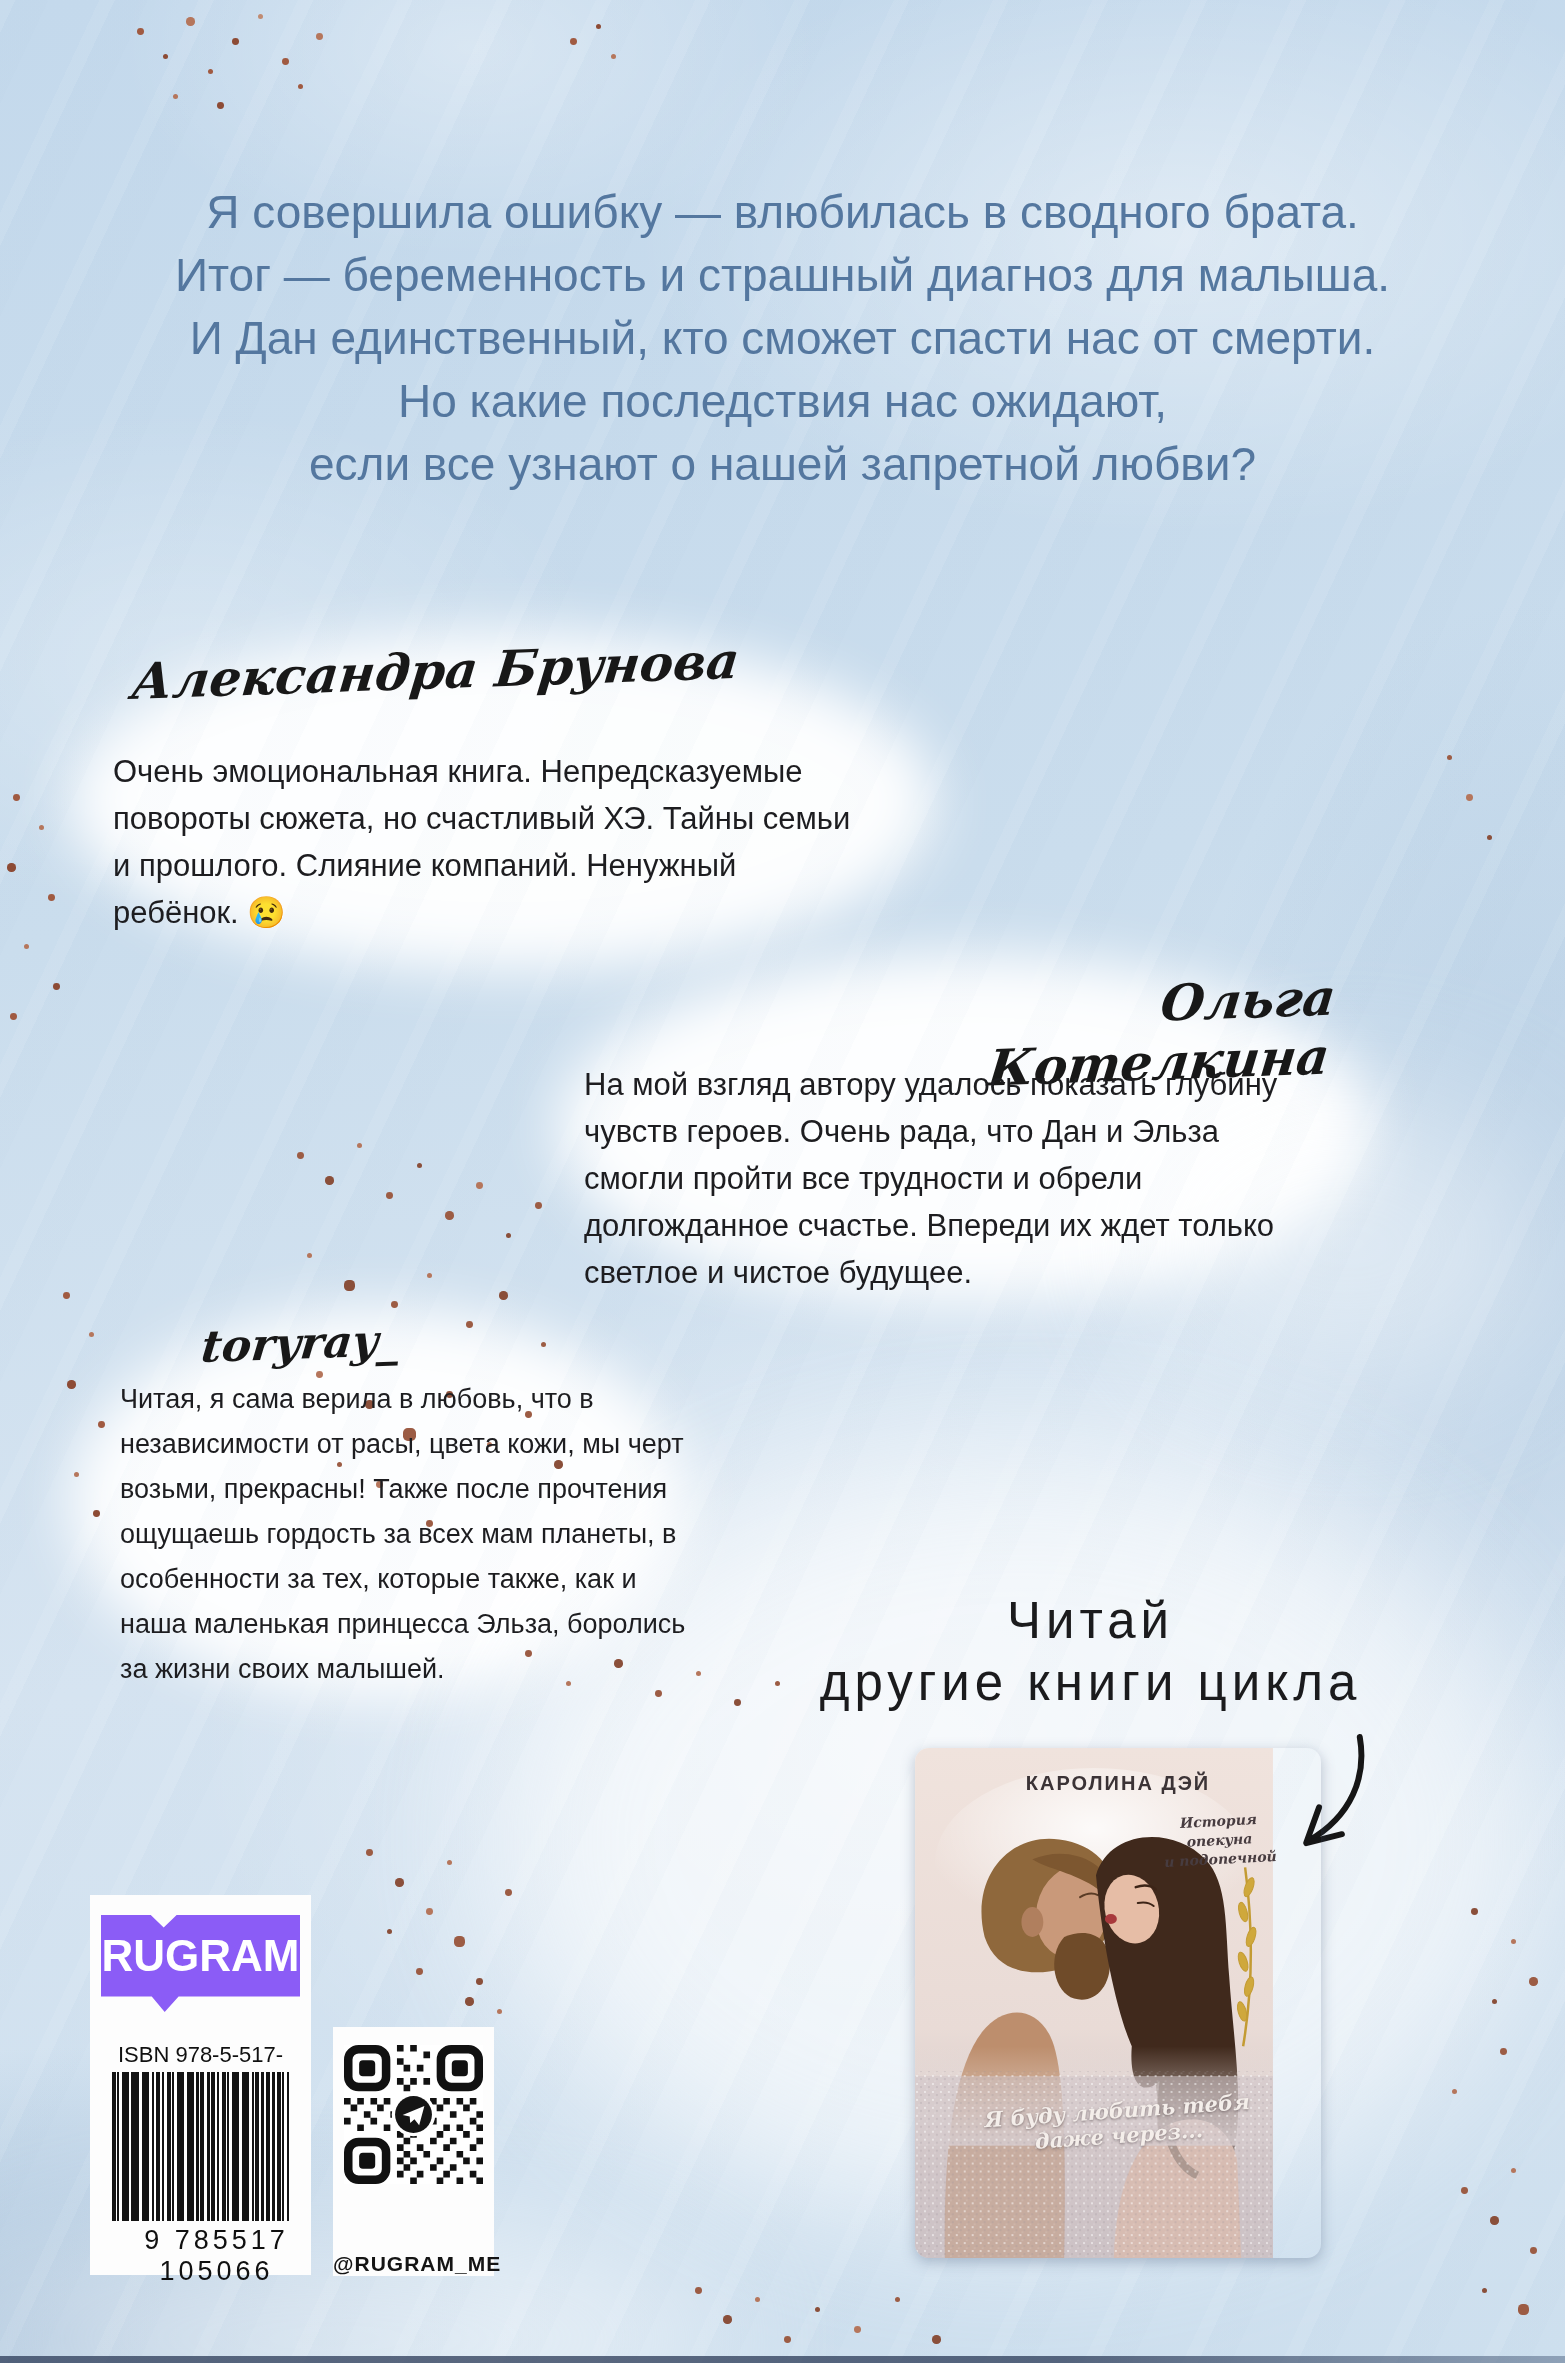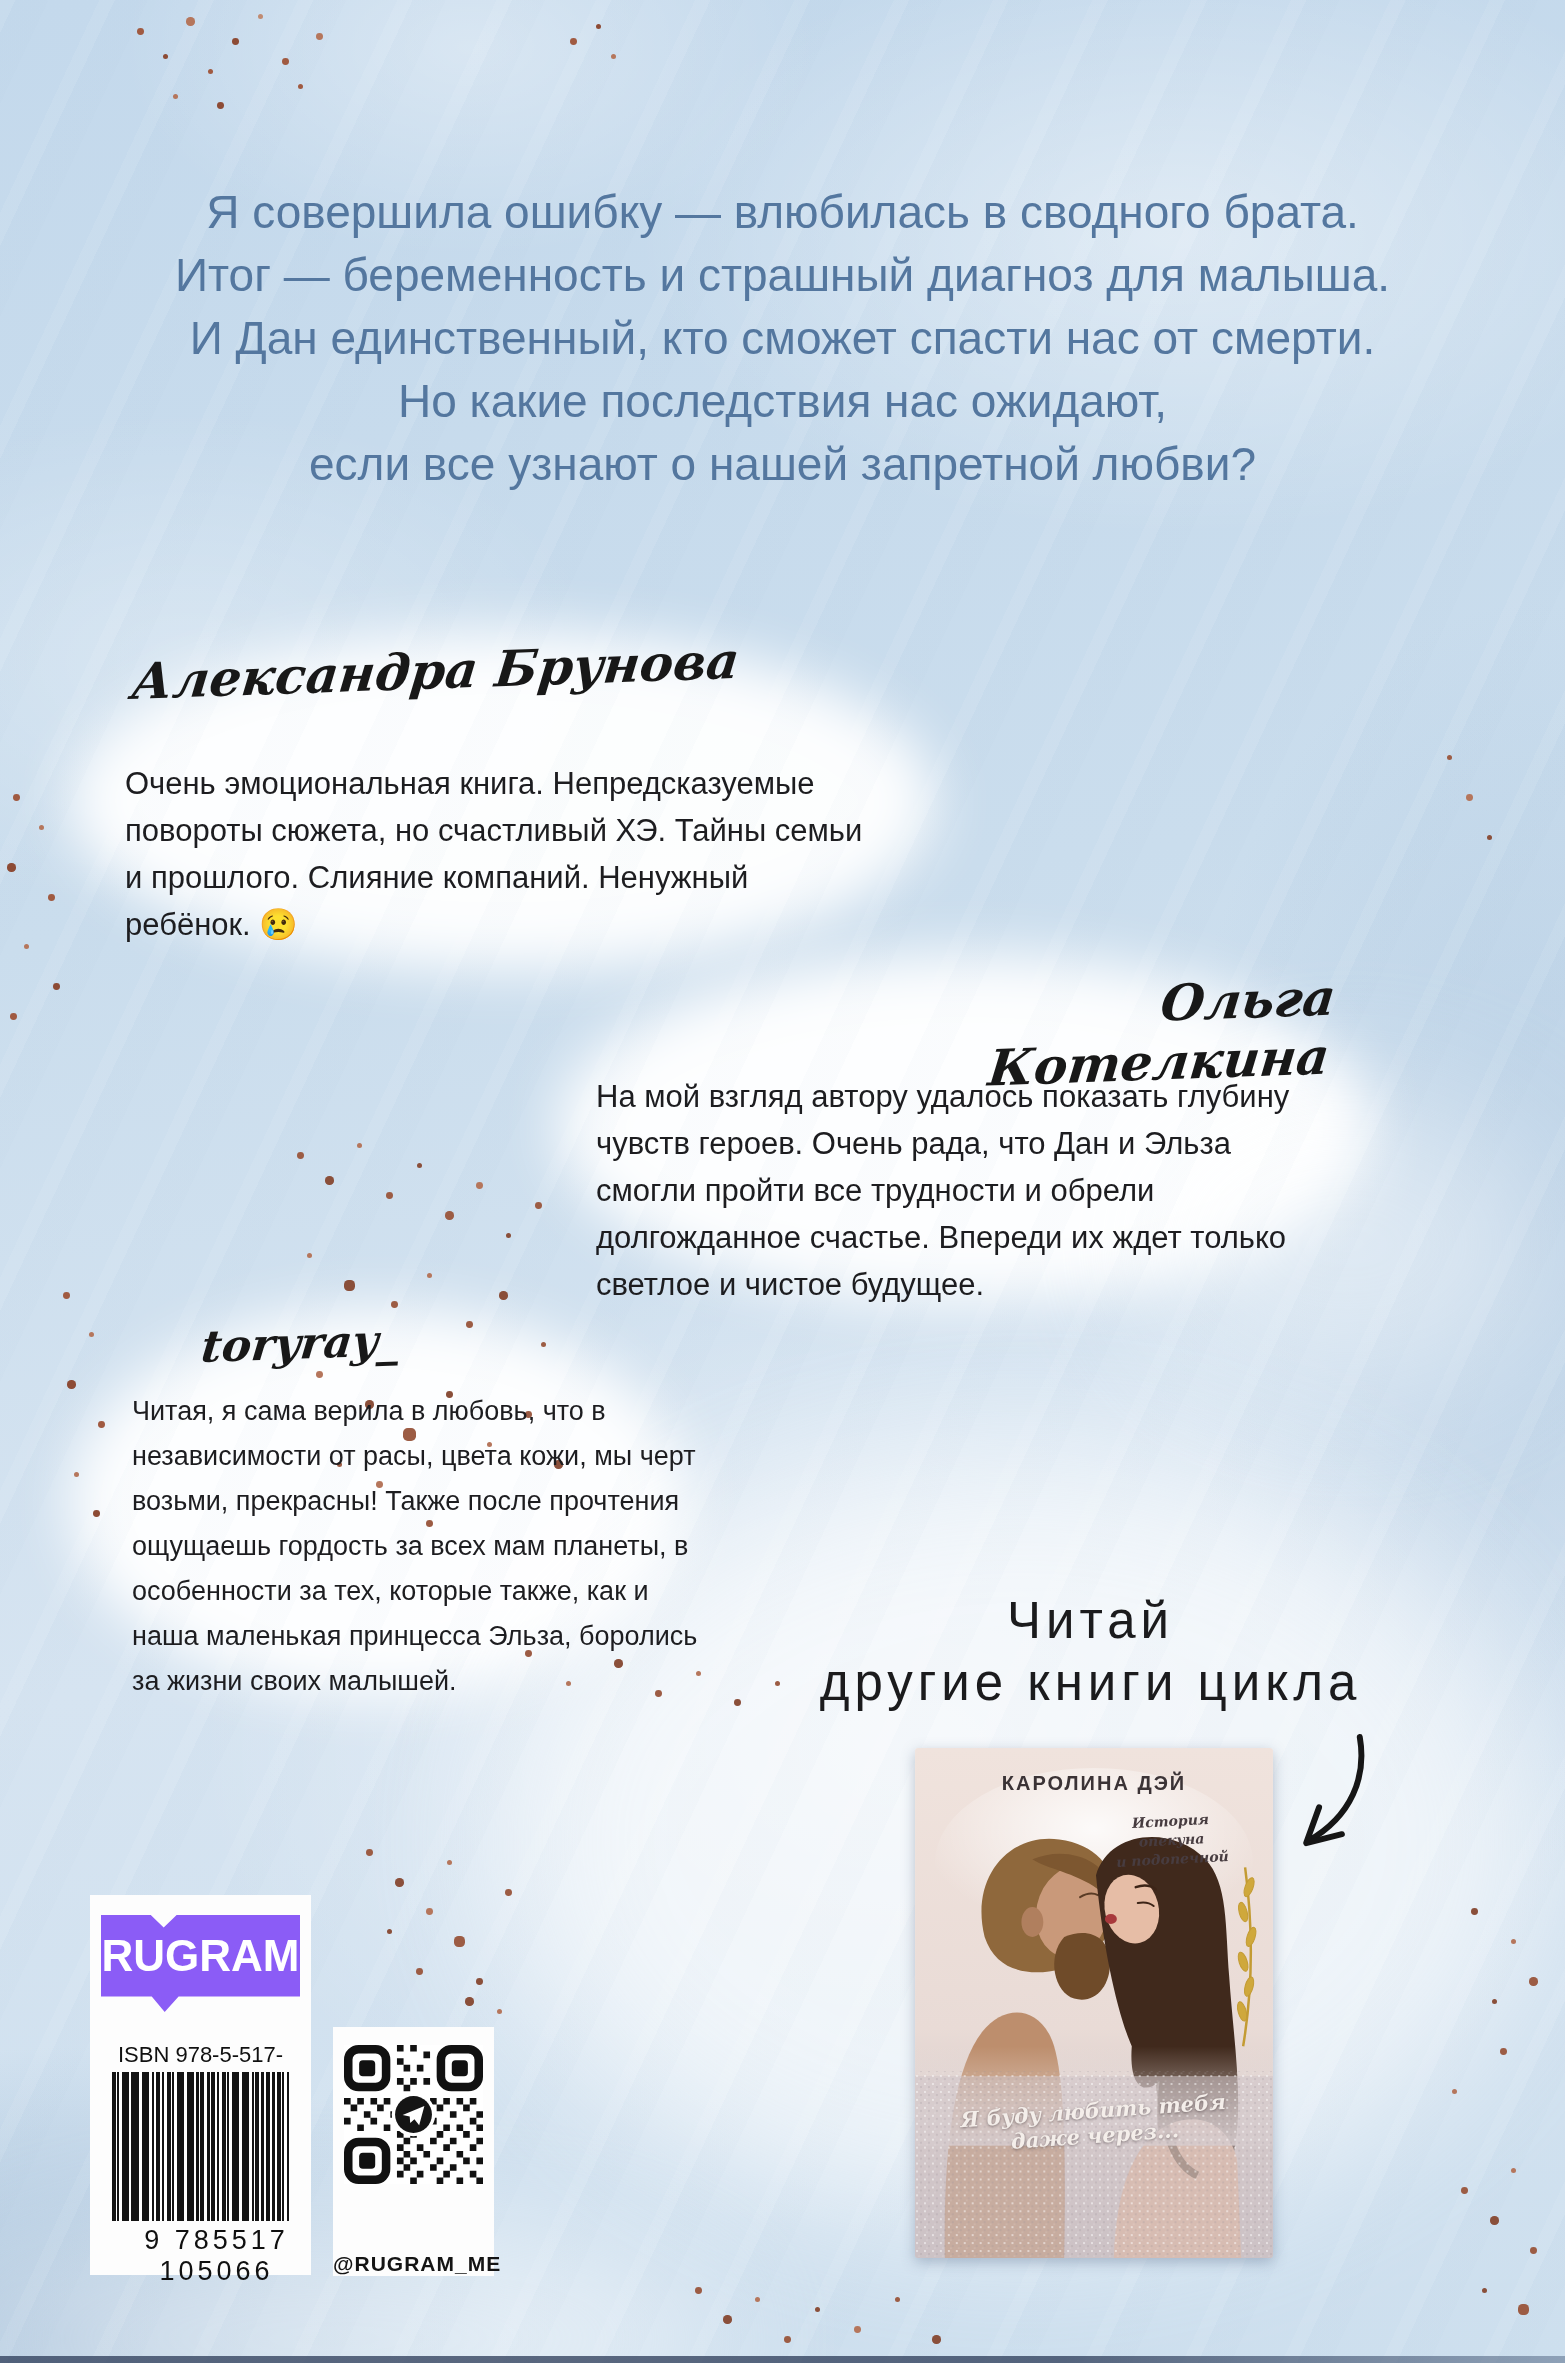--- a/index.html
+++ b/index.html
@@ -52,30 +52,30 @@
     1483px 2289px 0 1px #8a4f3a,1522px 2308px 0 4px #9c5c44,1453px 2090px 0 1px #b5765c,1502px 2050px 0 2px #9c5c44,
     1473px 1910px 0 2px #8a4f3a,1512px 1940px 0 1px #b5765c,1532px 1980px 0 3px #9c5c44,1493px 2000px 0 1px #8a4f3a,
     1448px 756px 0 1px #9c5c44,1468px 796px 0 2px #b5765c,1488px 836px 0 1px #8a4f3a;}
 
   
   .blurb{position:absolute;left:0;top:181px;width:1565px;text-align:center;z-index:3;
     color:#54779f;font-size:46px;line-height:63px;font-weight:normal;}
   
   .script-name{font-family:"DejaVu Serif",serif;font-style:italic;font-weight:bold;color:#181818;
     transform:skewX(-8deg) rotate(-2deg);transform-origin:left bottom;z-index:3;position:absolute;}
-  .review-text{position:absolute;z-index:3;color:#1d1d20;font-size:31px;line-height:47px;margin:16px;}
+  .review-text{position:absolute;z-index:3;color:#1d1d20;font-size:31px;line-height:47px;margin:4px;}
   .r3 .review-text,.rt3{font-size:27px;line-height:45px;}
   
   .promo{position:absolute;left:786px;top:1590px;width:609px;text-align:center;z-index:3;
     color:#1b1b1d;font-size:51px;line-height:62px;letter-spacing:5px;}
   
   .arrow{position:absolute;left:1290px;top:1731px;z-index:4;}
   
-  .cover{position:absolute;left:915px;top:1748px;width:358px;height:510px;z-index:4;border-radius:3px;
-    overflow:hidden;box-shadow:0 4px 14px rgba(70,90,120,.35);}
+  .cover{position:absolute;left:915px;top:1748px;width:358px;height:510px;z-index:4;border-radius:14px;
+    overflow:hidden;box-shadow:0 4px 14px rgba(70,90,120,.35);padding-left:48px;}
   .cover-art{position:absolute;inset:0;}
   .cover-author{position:absolute;left:0;top:24px;width:100%;text-align:center;font-weight:bold;
     font-size:20px;letter-spacing:2px;color:#3b3336;z-index:2;}
   .cover-note{position:absolute;right:32px;top:64px;width:139px;text-align:center;z-index:2;
     font-family:"DejaVu Serif",serif;font-style:italic;font-weight:bold;font-size:14px;line-height:19px;color:#473c40;
     transform:rotate(-3deg);}
   .cover-tagline{position:absolute;left:0;top:350px;width:100%;text-align:center;z-index:2;
     font-family:"DejaVu Serif",serif;font-style:italic;font-weight:bold;font-size:21px;line-height:25px;
     color:#f4eeea;text-shadow:0 1px 3px rgba(70,58,62,.6);transform:rotate(-4deg);}
   .cover-title{position:absolute;left:0;top:396px;width:100%;text-align:center;z-index:2;

